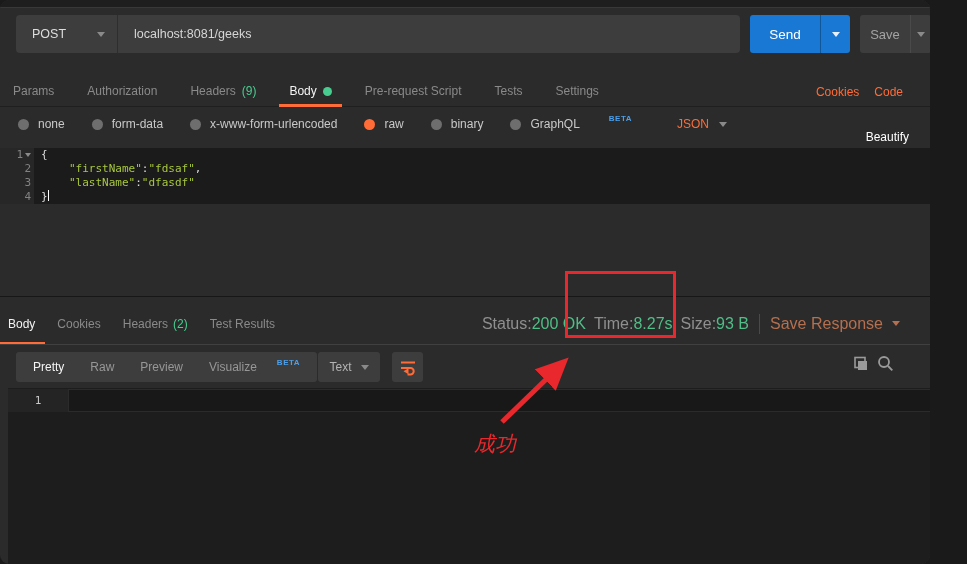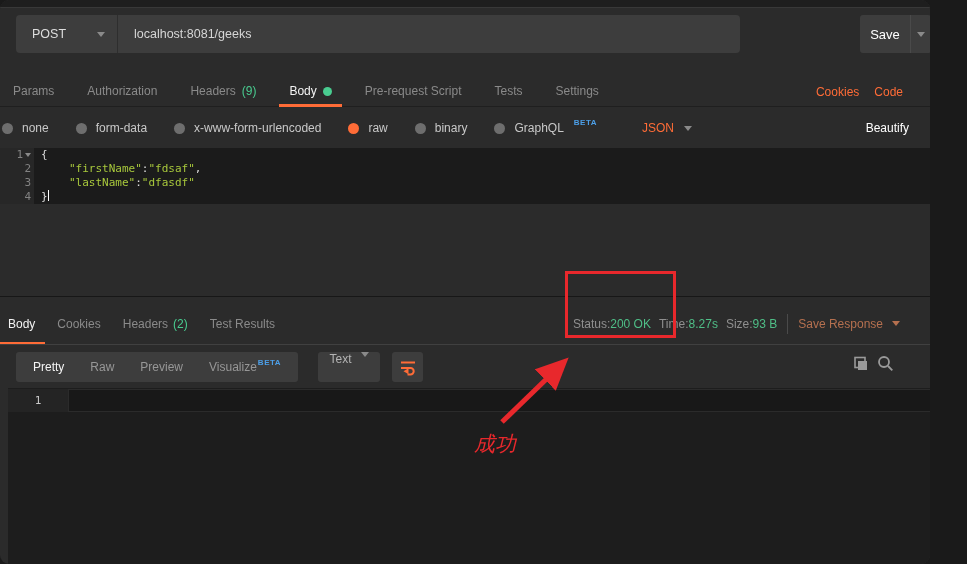--- a/index.html
+++ b/index.html
@@ -17,69 +17,69 @@
   .url { padding-left:16px; color:#d6d6d6; font-size:12.5px; }
   .caret { width:0; height:0; border-left:4px solid transparent; border-right:4px solid transparent; border-top:5px solid #9a9a9a; }
   .caret.white { border-top-color:#e8f1fa; }
   .caret.dim { border-top-color:#8a8a8a; }
   .caret.orangeish { border-top-color:#b5704f; }
 
   .sendbtn { position:absolute; left:750px; top:15px; height:38px; display:flex; border-radius:3px; overflow:hidden; cursor:pointer; }
   .send-main { width:70px; background:#1878d4; color:#fff; display:flex; align-items:center; justify-content:center; font-size:13.5px; }
   .send-caret { width:30px; background:#1878d4; border-left:1px solid rgba(0,0,0,.28); display:flex; align-items:center; justify-content:center; }
   .savebtn { position:absolute; left:860px; top:15px; height:38px; display:flex; border-radius:3px; overflow:hidden; background:#3d3d3d; cursor:pointer; }
-  .save-main { width:50px; color:#ffffff; display:flex; align-items:center; justify-content:center; font-size:13px; }
+  .save-main { width:50px; color:#a3a3a3; display:flex; align-items:center; justify-content:center; font-size:13px; }
   .save-caret { width:21px; border-left:1px solid #4a4a4a; display:flex; align-items:center; justify-content:center; }
 
   
   .reqtabs { position:absolute; left:0; top:76px; width:944px; height:31px; display:flex; align-items:center;
              padding-left:13px; border-bottom:1px solid #1f1f1f; font-size:12px; color:#8a8a8a; }
   .reqtabs .tab { margin-right:33px; position:relative; height:100%; display:flex; align-items:center; gap:6px; cursor:pointer; }
   .tab .cnt { color:#49cc90; }
   .tab.active { color:#f3f3f3; }
   .tab.active::after { content:""; position:absolute; left:-10px; right:-10px; bottom:-1px; height:3px; background:#ff6c37; }
   .greendot { width:9px; height:9px; border-radius:50%; background:#49cc90; }
   .toplinks { position:absolute; right:27px; top:76px; height:31px; display:flex; gap:15px; align-items:center; color:#ff6c37; font-size:12px; }
   .toplinks span { cursor:pointer; }
 
   
-  .radiorow { position:absolute; left:0; top:108px; width:944px; height:40px; display:flex; align-items:center; padding-left:2px; font-size:12px; color:#c9c9c9; }
+  .radiorow { position:absolute; left:0; top:117px; width:944px; height:40px; display:flex; align-items:flex-start; padding-left:18px; font-size:12px; color:#c9c9c9; }
   .opt { display:flex; align-items:center; gap:9px; margin-right:27px; cursor:pointer; }
   .radio { width:11px; height:11px; border-radius:50%; background:#6e6e6e; flex:none; }
   .radio.sel { background:#ff6c37; }
-  .beta { font-size:8px; color:#4c9fe8; font-weight:bold; letter-spacing:.5px; transform:translateY(-6px); display:inline-block; margin-left:1px; }
+  .beta { font-size:8px; color:#4c9fe8; font-weight:bold; letter-spacing:.5px; transform:translateY(-6px); display:inline-block; margin-left:20px; }
   .json-dd { display:flex; align-items:center; gap:10px; margin-left:18px; color:#ff6c37; cursor:pointer; }
   .beautify { position:absolute; right:35px; top:0; height:40px; display:flex; align-items:center; color:#ffffff; cursor:pointer; }
 
   
   .editor { position:absolute; left:0; top:148px; width:944px; font-family:"DejaVu Sans Mono",monospace; font-size:11px; }
   .eline { display:flex; height:14px; line-height:14px; background:#1b1b1b; }
   .gut { width:34px; flex:none; text-align:right; padding-right:3px; color:#828282; background:#272727; display:flex; justify-content:flex-end; align-items:center; gap:2px; }
   .fold { width:0; height:0; border-left:3px solid transparent; border-right:3px solid transparent; border-top:4px solid #8a8a8a; }
   .code { padding-left:7px; color:#dcdcdc; white-space:pre; }
   .code.indent { padding-left:35px; }
   .str { color:#a8c83c; }
   .cursor { display:inline-block; width:1px; height:11px; background:#fff; vertical-align:-1px; }
 
   
   .respsep { position:absolute; left:0; top:296px; width:944px; height:1px; background:#171717; }
   .resptabs { position:absolute; left:8px; top:303px; height:41px; display:flex; align-items:center; font-size:12px; color:#8a8a8a; }
   .resptabs .tab { margin-right:22px; position:relative; height:100%; display:flex; align-items:center; gap:5px; cursor:pointer; }
   .respdiv { position:absolute; left:0; top:344px; width:944px; height:1px; background:#404040; }
-  .respmeta { position:absolute; right:30px; top:303px; height:41px; display:flex; align-items:center; font-size:12px; color:#8f8f8f; }
+  .respmeta { position:absolute; right:30px; top:303px; height:41px; display:flex; align-items:center; font-size:16px; color:#8f8f8f; }
   .gval { color:#4fbe87; }
   .metagap { width:8px; }
   .vline { width:1px; height:20px; background:#4a4a4a; margin:0 10px; }
   .saveresp { color:#b5704f; display:flex; align-items:center; gap:9px; cursor:pointer; }
 
   
   .seg { position:absolute; left:16px; top:352px; height:30px; background:#3d3d3d; border-radius:3px; display:flex; align-items:center; padding:0 4px; font-size:12px; color:#979797; }
   .seg .vitem { padding:0 13px; cursor:pointer; }
   .seg .vitem.active { color:#f5f5f5; }
-  .fmt { position:absolute; left:318px; top:352px; width:62px; height:30px; background:#3d3d3d; border-radius:3px; display:flex; align-items:flex-start; justify-content:center; gap:9px; font-size:12px; color:#b3b3b3; cursor:pointer; }
+  .fmt { position:absolute; left:318px; top:352px; width:62px; height:30px; background:#3d3d3d; border-radius:3px; display:flex; align-items:center; justify-content:center; gap:9px; font-size:12px; color:#b3b3b3; cursor:pointer; }
   .wrapbtn { position:absolute; left:392px; top:352px; width:31px; height:30px; background:#3d3d3d; border-radius:3px; display:flex; align-items:center; justify-content:center; cursor:pointer; }
   .iconbtn { position:absolute; top:355px; cursor:pointer; }
 
   
   .respbody { position:absolute; left:8px; top:388px; width:936px; height:176px; background:#1d1d1d; }
   .rgut { position:absolute; left:8px; top:389px; width:60px; height:23px; background:#242424; display:flex; align-items:center; justify-content:center; font-family:"DejaVu Sans Mono",monospace; font-size:11px; color:#c9c9c9; }
   .rline { position:absolute; left:68px; top:389px; width:876px; height:23px; background:#181818; border:1px solid #2b2b2b; cursor:text; }
 
   
   .scrolltrack { position:absolute; left:944px; top:0; width:10px; height:564px; background:#2f2f2f; }
@@ -99,20 +99,26 @@
 
 <div class="app">
   <div class="topstrip"></div>
 
   <div class="reqbar">
     <div class="method">
       <span>POST</span>
       <span class="caret dim"></span>
     </div>
     <div class="url">localhost:8081/geeks</div>
+  </div>
+  <div class="sendbtn">
+    <div class="send-main">Send</div>
+    <div class="send-caret">
+        <span class="caret white"></span>
+      </div>
   </div>
   <div class="savebtn">
     <div class="save-main">Save</div>
     <div class="save-caret">
         <span class="caret dim"></span>
       </div>
   </div>
 
   <div class="reqtabs">
     <div class="tab">

